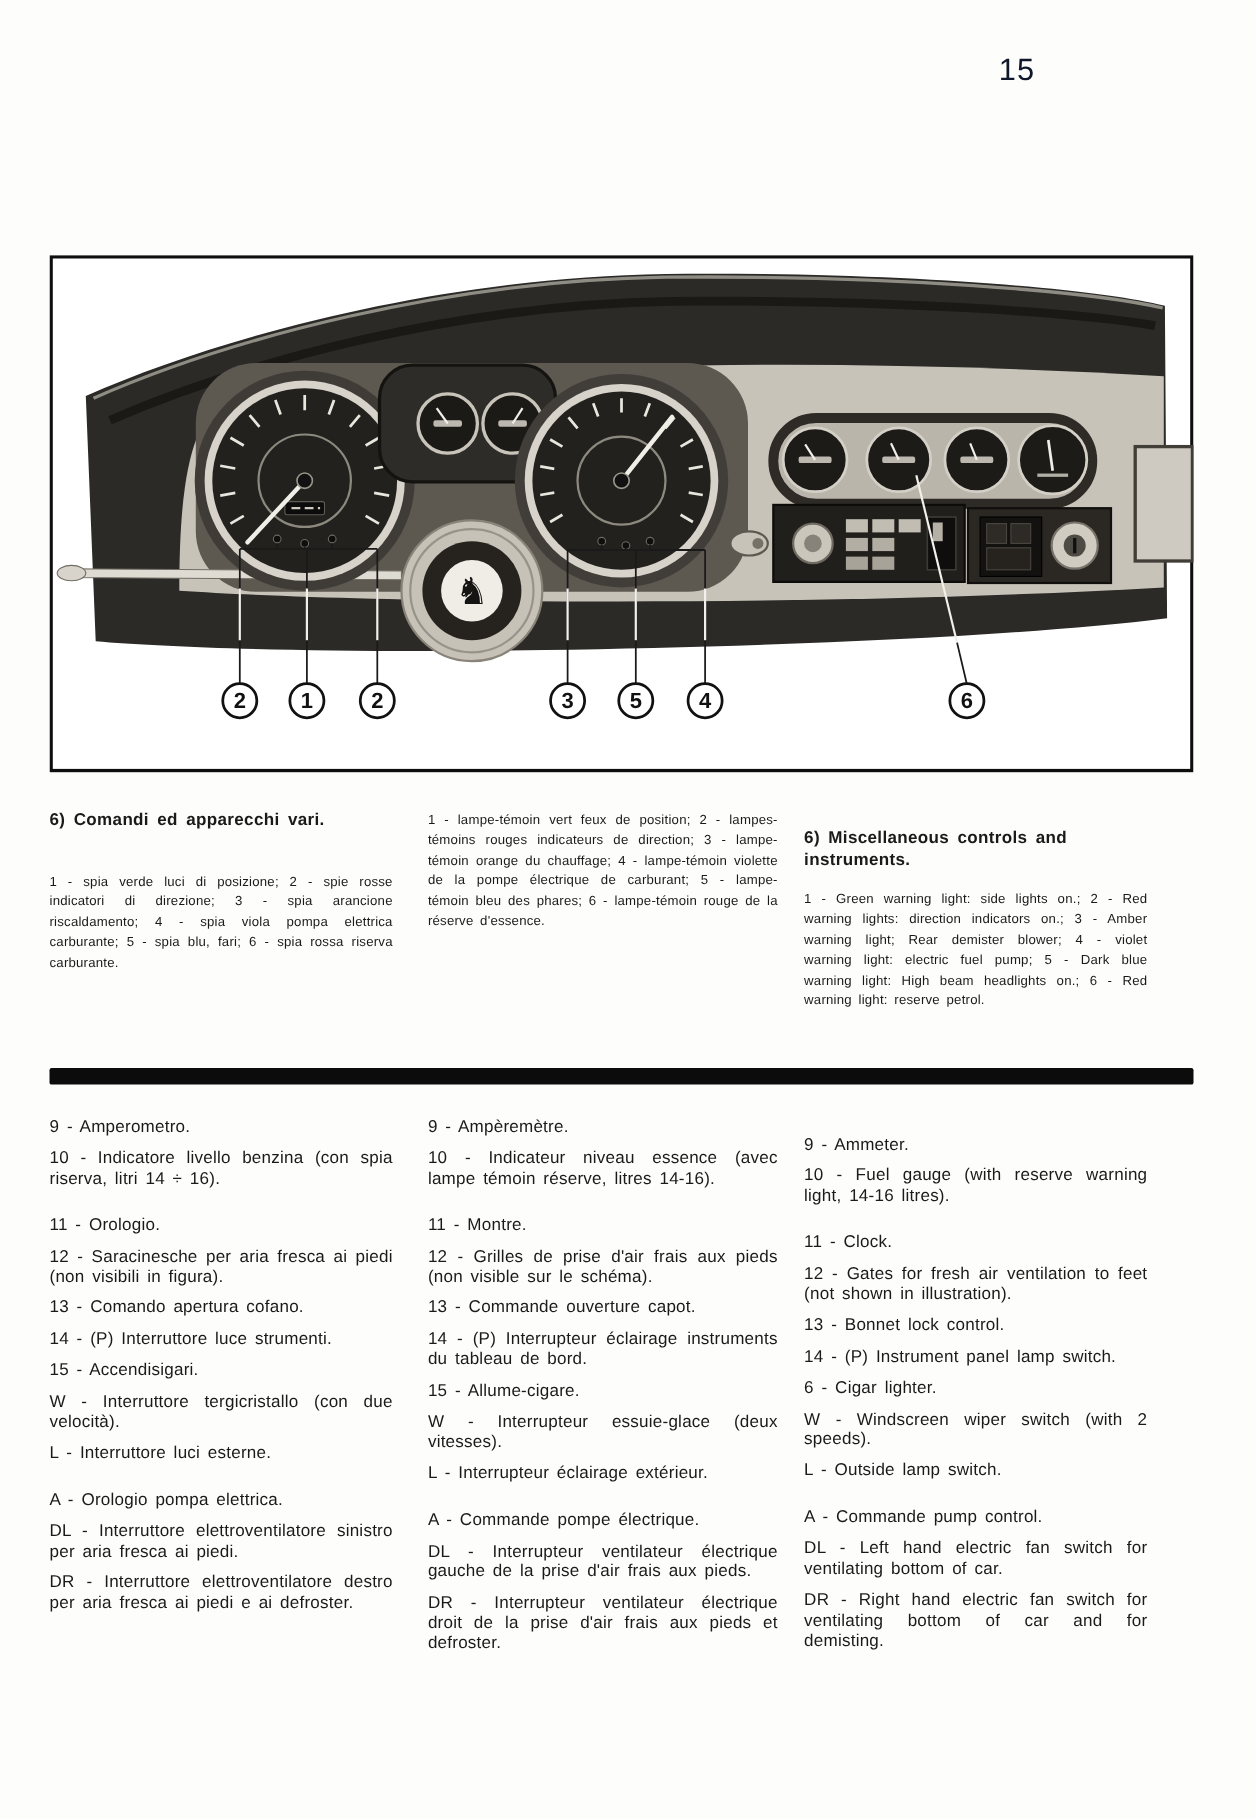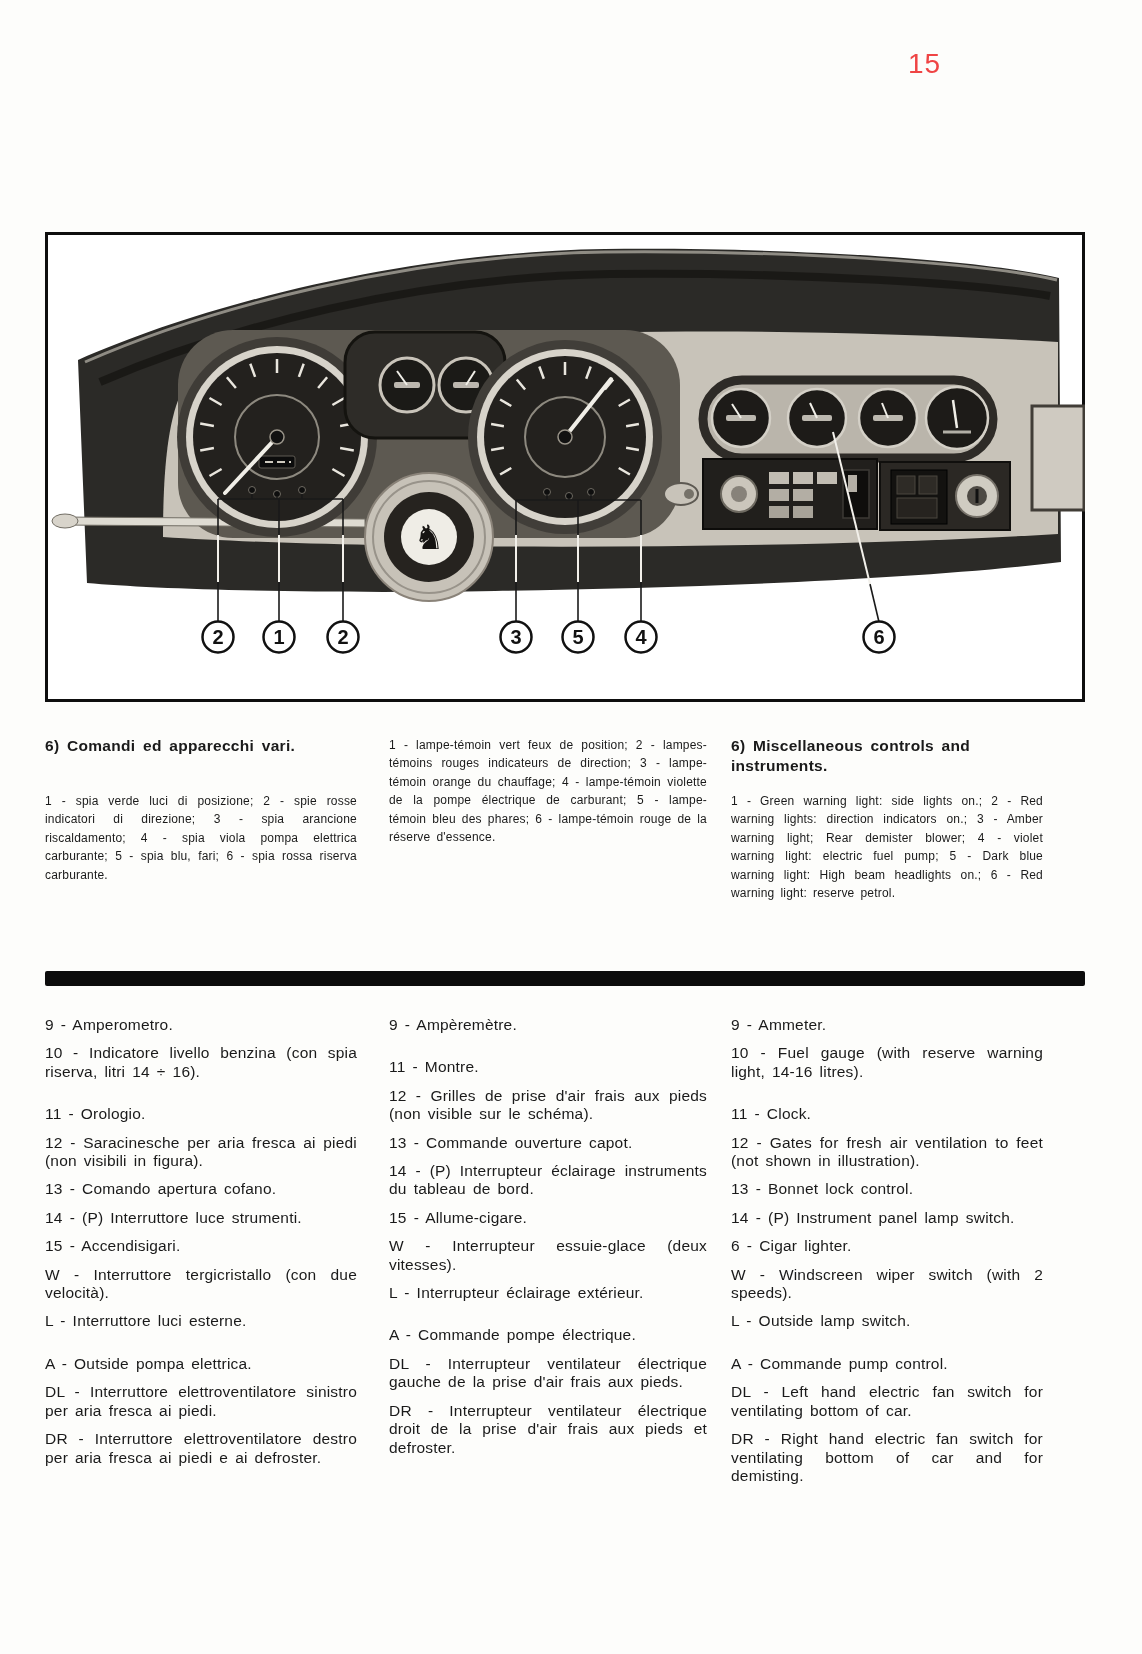--- a/index.html
+++ b/index.html
@@ -4,33 +4,33 @@
 <style>
   html,body{margin:0;padding:0;}
   body{
     width:1142px;height:1654px;position:relative;
     background:#fdfdfb;color:#1a1a1a;
     font-family:"Liberation Sans",sans-serif;
     overflow:hidden;
   }
   .page-number{
     position:absolute;left:908px;top:48px;width:60px;
-    font-size:28px;letter-spacing:1px;color:#ef4444;
+    font-size:28px;letter-spacing:1px;color:#0f172a;
   }
   .figure-wrap{position:absolute;left:45px;top:232px;width:1040px;height:471px;}
   .separator-bar{
     position:absolute;left:45px;top:971px;width:1040px;height:15px;
     background:#0c0c0c;border-radius:2px;
   }
   .upper-section{position:absolute;left:0;top:736px;width:1142px;}
   .lower-section{position:absolute;left:0;top:1016px;width:1142px;}
   .col{position:absolute;top:0;}
   .col-it{left:45px;width:312px;}
   .col-fr{left:389px;width:318px;}
-  .col-en{left:731px;width:312px;}
+  .col-en{left:731px;width:312px;margin-top:16px;}
   .heading{
     font-weight:700;font-size:15.5px;line-height:19.5px;height:56px;
     letter-spacing:.3px;word-spacing:3px;
   }
   .body-par{
     margin:0;font-size:12px;line-height:18.4px;
     text-align:justify;letter-spacing:.2px;word-spacing:2.5px;
   }
   .item{
     margin:0 0 10px 0;font-size:15.5px;line-height:18.4px;
@@ -227,26 +227,27 @@
   <div class="col col-it">
     <p class="item">9 - Amperometro.</p>
     <p class="item">10 - Indicatore livello benzina (con spia riserva, litri 14 ÷ 16).</p>
     <p class="item gap">11 - Orologio.</p>
     <p class="item">12 - Saracinesche per aria fresca ai piedi (non visibili in figura).</p>
     <p class="item">13 - Comando apertura cofano.</p>
     <p class="item">14 - (P) Interruttore luce strumenti.</p>
     <p class="item">15 - Accendisigari.</p>
     <p class="item">W - Interruttore tergicristallo (con due velocità).</p>
     <p class="item">L - Interruttore luci esterne.</p>
-    <p class="item gap">A - Outside pompa elettrica.</p>
+    <p class="item gap">A - Orologio pompa elettrica.</p>
     <p class="item">DL - Interruttore elettroventilatore sinistro per aria fresca ai piedi.</p>
     <p class="item">DR - Interruttore elettroventilatore destro per aria fresca ai piedi e ai defroster.</p>
   </div>
   <div class="col col-fr">
     <p class="item">9 - Ampèremètre.</p>
+    <p class="item">10 - Indicateur niveau essence (avec lampe témoin réserve, litres 14-16).</p>
     <p class="item gap">11 - Montre.</p>
     <p class="item">12 - Grilles de prise d'air frais aux pieds (non visible sur le schéma).</p>
     <p class="item">13 - Commande ouverture capot.</p>
     <p class="item">14 - (P) Interrupteur éclairage instruments du tableau de bord.</p>
     <p class="item">15 - Allume-cigare.</p>
     <p class="item">W - Interrupteur essuie-glace (deux vitesses).</p>
     <p class="item">L - Interrupteur éclairage extérieur.</p>
     <p class="item gap">A - Commande pompe électrique.</p>
     <p class="item">DL - Interrupteur ventilateur électrique gauche de la prise d'air frais aux pieds.</p>
     <p class="item">DR - Interrupteur ventilateur électrique droit de la prise d'air frais aux pieds et defroster.</p>

